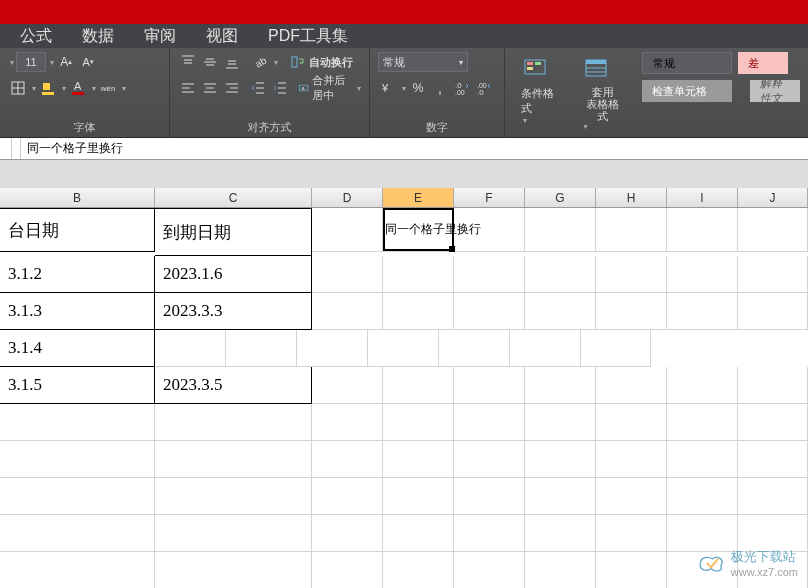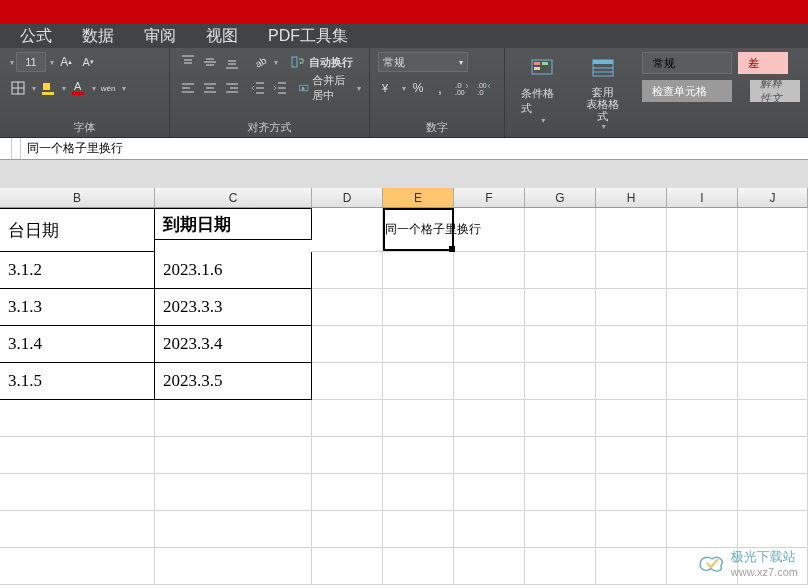--- a/index.html
+++ b/index.html
@@ -11,21 +11,21 @@
     .menu-item { color: #e0e0e0; font-size: 16px; padding: 0 15px; cursor: pointer; height: 100%; display: flex; align-items: center; }
     
     .ribbon { height: 90px; background: linear-gradient(to bottom, #555658, #4a4b4d); border-bottom: 1px solid #2a2a2a; display: flex; }
     .ribbon-group { border-right: 1px solid #3a3a3a; padding: 4px 8px 2px; display: flex; flex-direction: column; justify-content: space-between; }
     .ribbon-group-label { color: #ccc; font-size: 11px; text-align: center; margin-top: 2px; }
     .ribbon-row { display: flex; align-items: center; gap: 2px; }
     .ribbon-btn { display: flex; align-items: center; justify-content: center; color: #ddd; cursor: pointer; padding: 2px; min-width: 20px; height: 20px; }
     .font-size-input { width: 30px; height: 20px; background: #5a5c5f; border: 1px solid #6a6c6f; color: #ddd; font-size: 11px; text-align: center; }
     .dropdown-arrow { font-size: 8px; color: #aaa; margin-left: 2px; }
     
-    .ribbon-big-btn { display: flex; flex-direction: column; align-items: center; padding: 4px 8px; cursor: pointer; color: #ddd; }
+    .ribbon-big-btn { display: flex; flex-direction: column; padding: 4px 8px; cursor: pointer; color: #ddd; }
     .ribbon-big-btn-icon { width: 28px; height: 28px; display: flex; align-items: center; justify-content: center; }
     .ribbon-big-btn-label { font-size: 11px; margin-top: 2px; }
     
     .number-format-select { width: 90px; height: 20px; background: #5a5c5f; border: 1px solid #6a6c6f; color: #ddd; font-size: 11px; padding: 0 4px; }
     
     .style-btn { height: 22px; padding: 0 10px; display: flex; align-items: center; font-size: 11px; }
     .check-cell-btn { background: #9a9a9a; color: #fff; }
     .explain-btn { background: #c0c0c0; color: #555; font-style: italic; }
     .bad-btn { background: #f8c3c0; color: #9c0006; }
     
@@ -300,21 +300,21 @@
     <div class="col-header" style="width:71px;">G</div>
     <div class="col-header" style="width:71px;">H</div>
     <div class="col-header" style="width:71px;">I</div>
     <div class="col-header" style="width:70px;">J</div>
   </div>
 
   <div class="cells">
 
     <div class="cell-row">
       <div class="cell data-cell" style="width:155px; height:44px; border-top:1.5px solid #000;">台日期</div>
-      <div class="cell data-cell" style="width:157px; height:32px; border-top:1.5px solid #000;font-weight:bold;">到期日期</div>
+      <div class="cell data-cell" style="width:157px; height:48px; border-top:1.5px solid #000;">到期日期</div>
       <div class="cell" style="width:71px; height:44px;"></div>
       <div class="cell" style="width:71px; height:44px; position:relative;">
         <span style="font-size:12px;">同一个格子里换行</span>
       </div>
       <div class="cell" style="width:71px; height:44px;"></div>
       <div class="cell" style="width:71px; height:44px;"></div>
       <div class="cell" style="width:71px; height:44px;"></div>
       <div class="cell" style="width:71px; height:44px;"></div>
       <div class="cell" style="width:70px; height:44px;"></div>
     </div>
@@ -336,21 +336,20 @@
       <div class="cell" style="width:71px; height:37px;"></div>
       <div class="cell" style="width:71px; height:37px;"></div>
       <div class="cell" style="width:71px; height:37px;"></div>
       <div class="cell" style="width:71px; height:37px;"></div>
       <div class="cell" style="width:71px; height:37px;"></div>
       <div class="cell" style="width:71px; height:37px;"></div>
       <div class="cell" style="width:70px; height:37px;"></div>
     </div>
     <div class="cell-row">
       <div class="cell data-cell" style="width:155px; height:37px;">3.1.4</div>
-      <div class="cell data-cell" style="width:157px; height:37px;">2023.3.4</div>
       <div class="cell" style="width:71px; height:37px;"></div>
       <div class="cell" style="width:71px; height:37px;"></div>
       <div class="cell" style="width:71px; height:37px;"></div>
       <div class="cell" style="width:71px; height:37px;"></div>
       <div class="cell" style="width:71px; height:37px;"></div>
       <div class="cell" style="width:71px; height:37px;"></div>
       <div class="cell" style="width:70px; height:37px;"></div>
     </div>
     <div class="cell-row">
       <div class="cell data-cell" style="width:155px; height:37px;">3.1.5</div>

